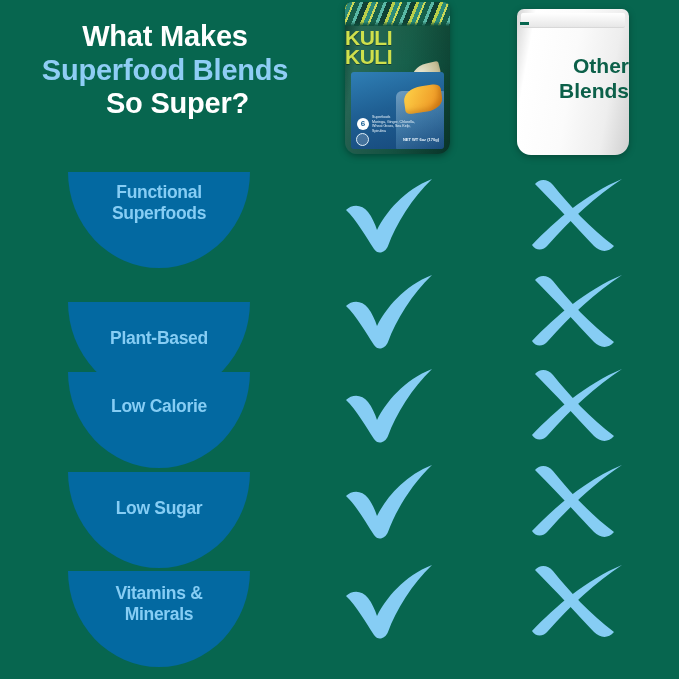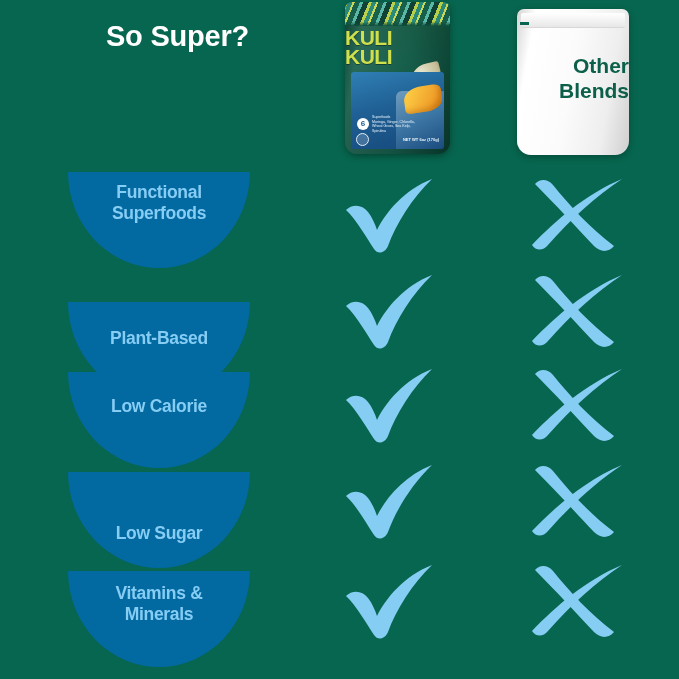--- a/index.html
+++ b/index.html
@@ -253,21 +253,21 @@
     text-align: center;
     color: #86cdf4;
     font-weight: bold;
     font-size: 17.5px;
     line-height: 1.18;
     letter-spacing: -0.3px;
   }
   .dome.r1 { top: 172px; }
   .dome.r2 { top: 271px; margin-top: 31px; }
   .dome.r3 { top: 372px; }
-  .dome.r4 { top: 472px; align-items: center; }
+  .dome.r4 { top: 472px; }
   .dome.r5 { top: 571px; }
   .dome.r1 .dome-label { margin-top: 10px; }
   .dome.r2 .dome-label { margin-top: 26px; }
   .dome.r3 .dome-label { margin-top: 24px; }
   .dome.r4 .dome-label { margin-top: 26px; }
   .dome.r5 .dome-label { margin-top: 12px; }
 
   
   .mark {
     position: absolute;
@@ -282,20 +282,22 @@
   .mark.m3 { top: 366px; }
   .mark.m4 { top: 462px; }
   .mark.m5 { top: 562px; }
 </style>
 </head>
 <body>
 
 <div id="infographic">
 
   <div class="headline">
+    <span class="line1">What Makes</span>
+    <span class="line2">Superfood Blends</span>
     <span class="line3">So Super?</span>
   </div>
 
   <div class="pouch-kk">
     <div class="kk-body">
       <div class="kk-topband"></div>
       <div class="kk-logo">
         <div>KULI</div>
         <div>KULI</div>
       </div>

